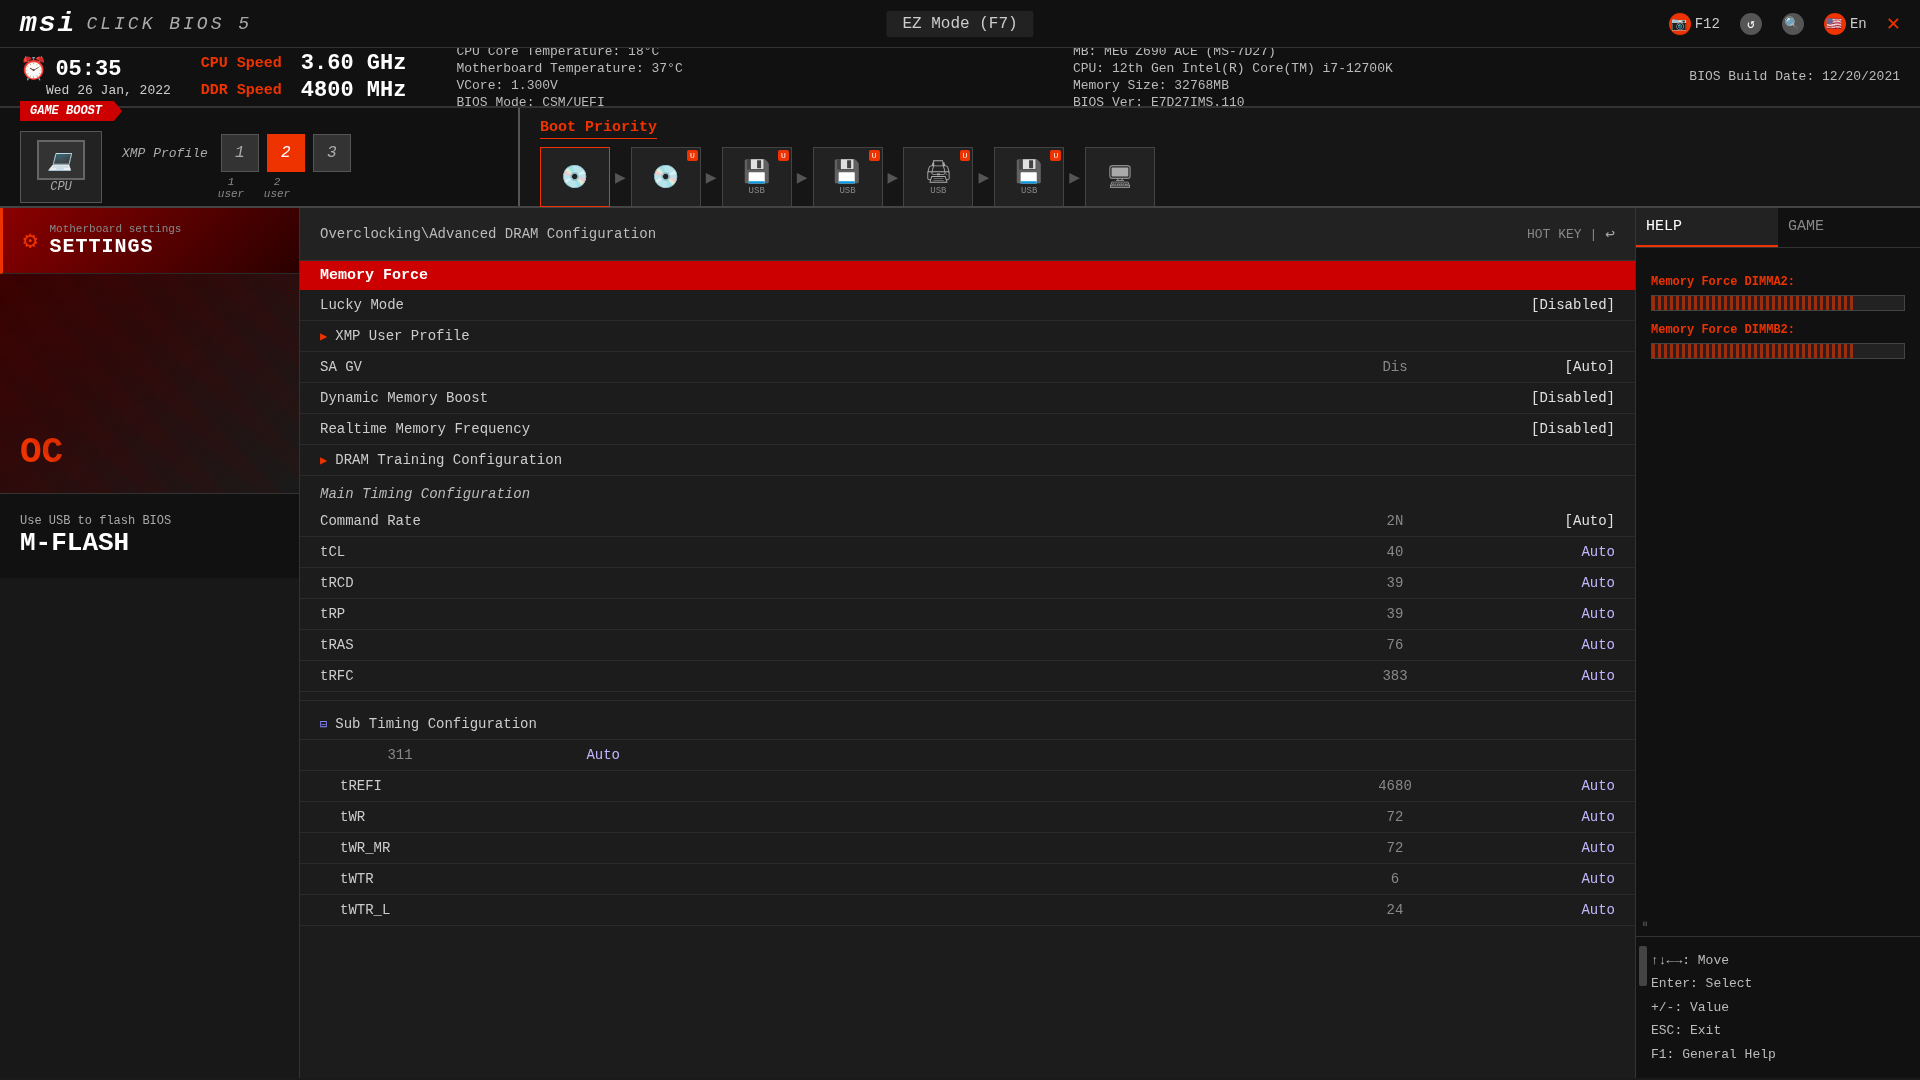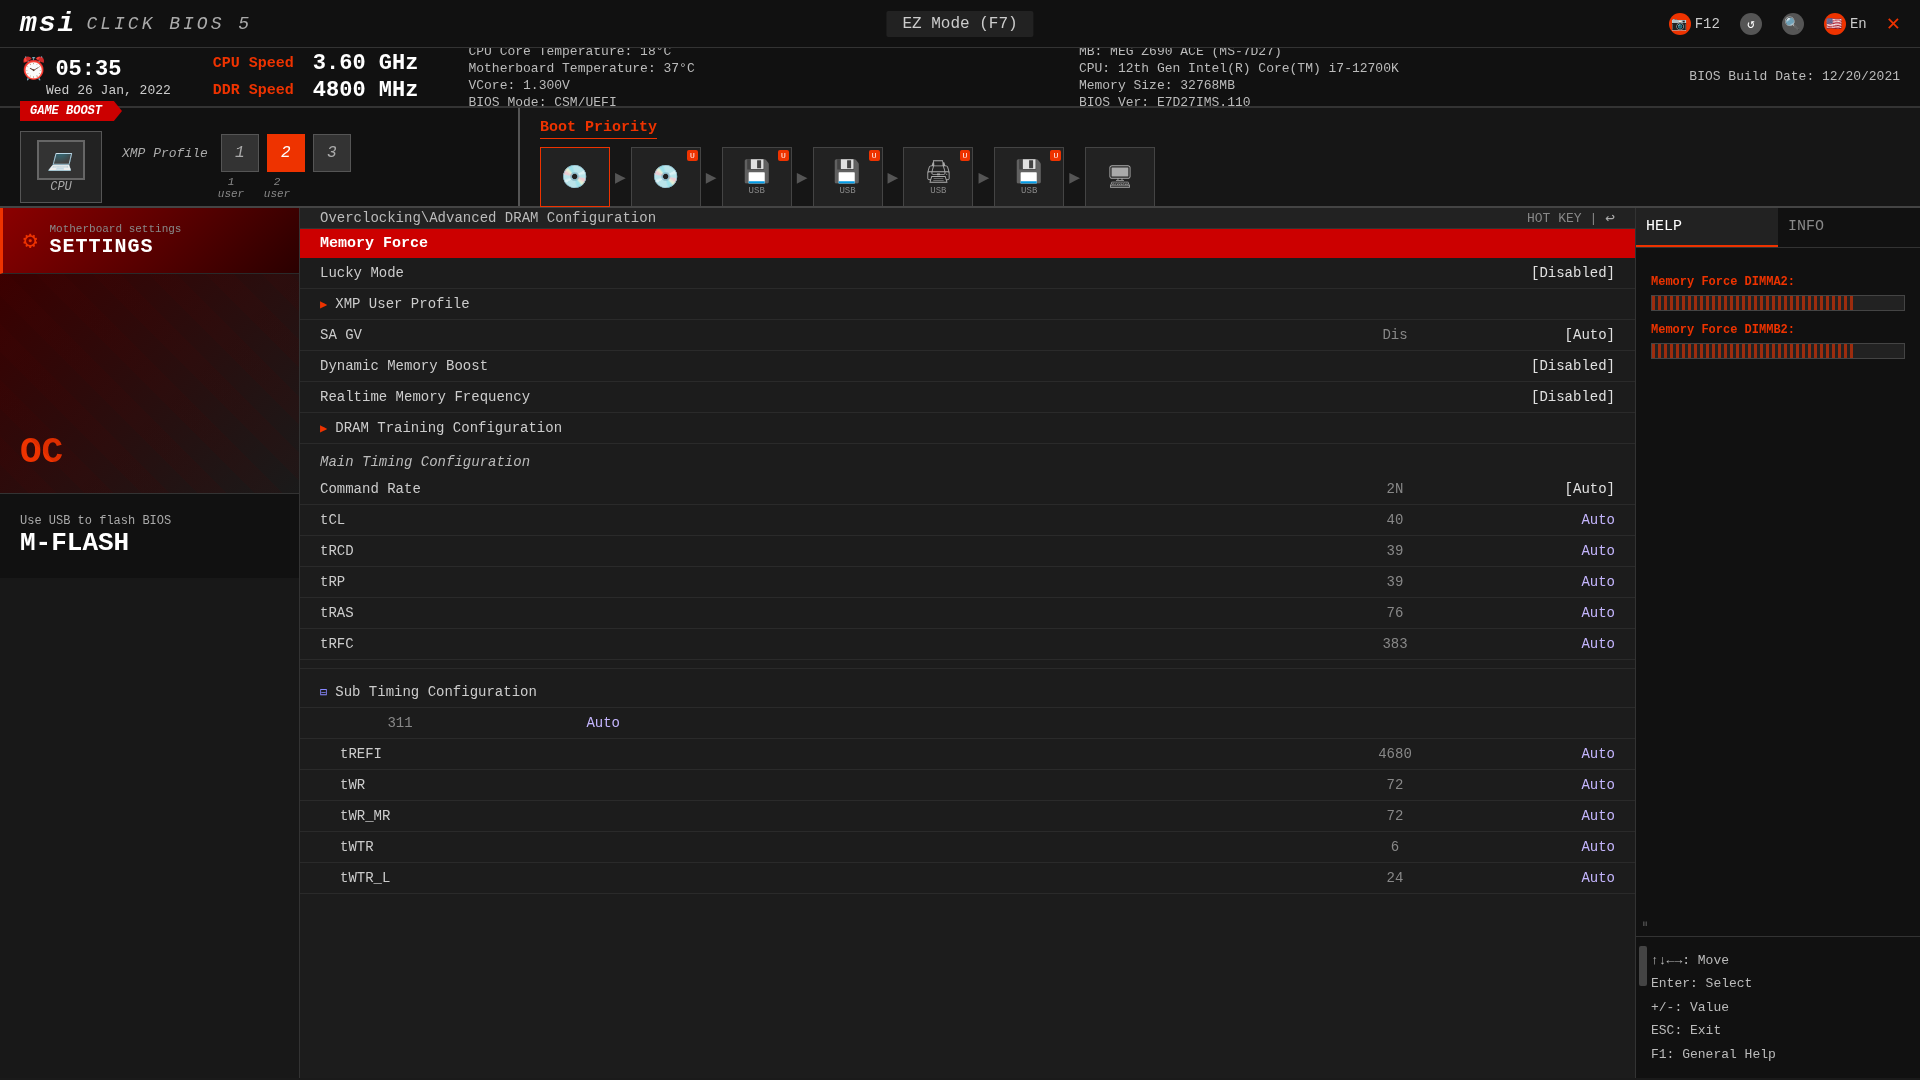--- a/index.html
+++ b/index.html
@@ -78,21 +78,21 @@
       padding: 0 20px;
       border-bottom: 2px solid #333;
       gap: 30px;
     }
     #time-block { display: flex; flex-direction: column; }
     #time { color: #ccc; font-size: 22px; display: flex; align-items: center; gap: 8px; }
     #clock-icon { color: #e30; }
     #date { color: #ccc; font-size: 13px; margin-left: 26px; }
     #speed-block { display: flex; flex-direction: column; gap: 2px; }
     .speed-row { display: flex; align-items: center; gap: 10px; }
-    .speed-label { color: #e30; font-size: 15px; font-weight: bold; width: 90px; margin-left: 12px; }
+    .speed-label { color: #e30; font-size: 15px; font-weight: bold; width: 90px; }
     .speed-value { color: #fff; font-size: 22px; font-weight: bold; }
     #sys-info-center {
       flex: 1;
       display: grid;
       grid-template-columns: 1fr 1fr;
       gap: 2px 30px;
       font-size: 13px;
       color: #bbb;
       padding-left: 20px;
     }
@@ -234,21 +234,21 @@
 
     
     #main-content {
       flex: 1;
       background: #1c1c1c;
       display: flex;
       flex-direction: column;
     }
     #breadcrumb-bar {
       background: #222;
-      padding: 0 20px;
+      padding: 16px 20px;
       font-size: 14px;
       color: #bbb;
       display: flex;
       justify-content: space-between;
       align-items: center;
       border-bottom: 1px solid #333;
     }
     #hotkey-area { display: flex; align-items: center; gap: 8px; font-size: 13px; color: #888; }
     #back-btn { color: #aaa; font-size: 16px; cursor: pointer; }
 
@@ -613,21 +613,21 @@
         <span class="setting-name">tWTR_L</span>
         <span class="setting-mid">24</span>
         <span class="setting-value">Auto</span>
       </div>
     </div>
   </div>
 
   <div id="right-panel">
     <div id="right-panel-tabs">
       <div class="panel-tab active">HELP</div>
-      <div class="panel-tab">INFO</div>
+      <div class="panel-tab">GAME</div>
     </div>
     <div id="right-panel-content">
       <div class="panel-label">Memory Force DIMMA2:</div>
       <div class="panel-bar">
         <div class="panel-bar-inner"></div>
       </div>
       <div class="panel-label">Memory Force DIMMB2:</div>
       <div class="panel-bar">
         <div class="panel-bar-inner"></div>
       </div>

